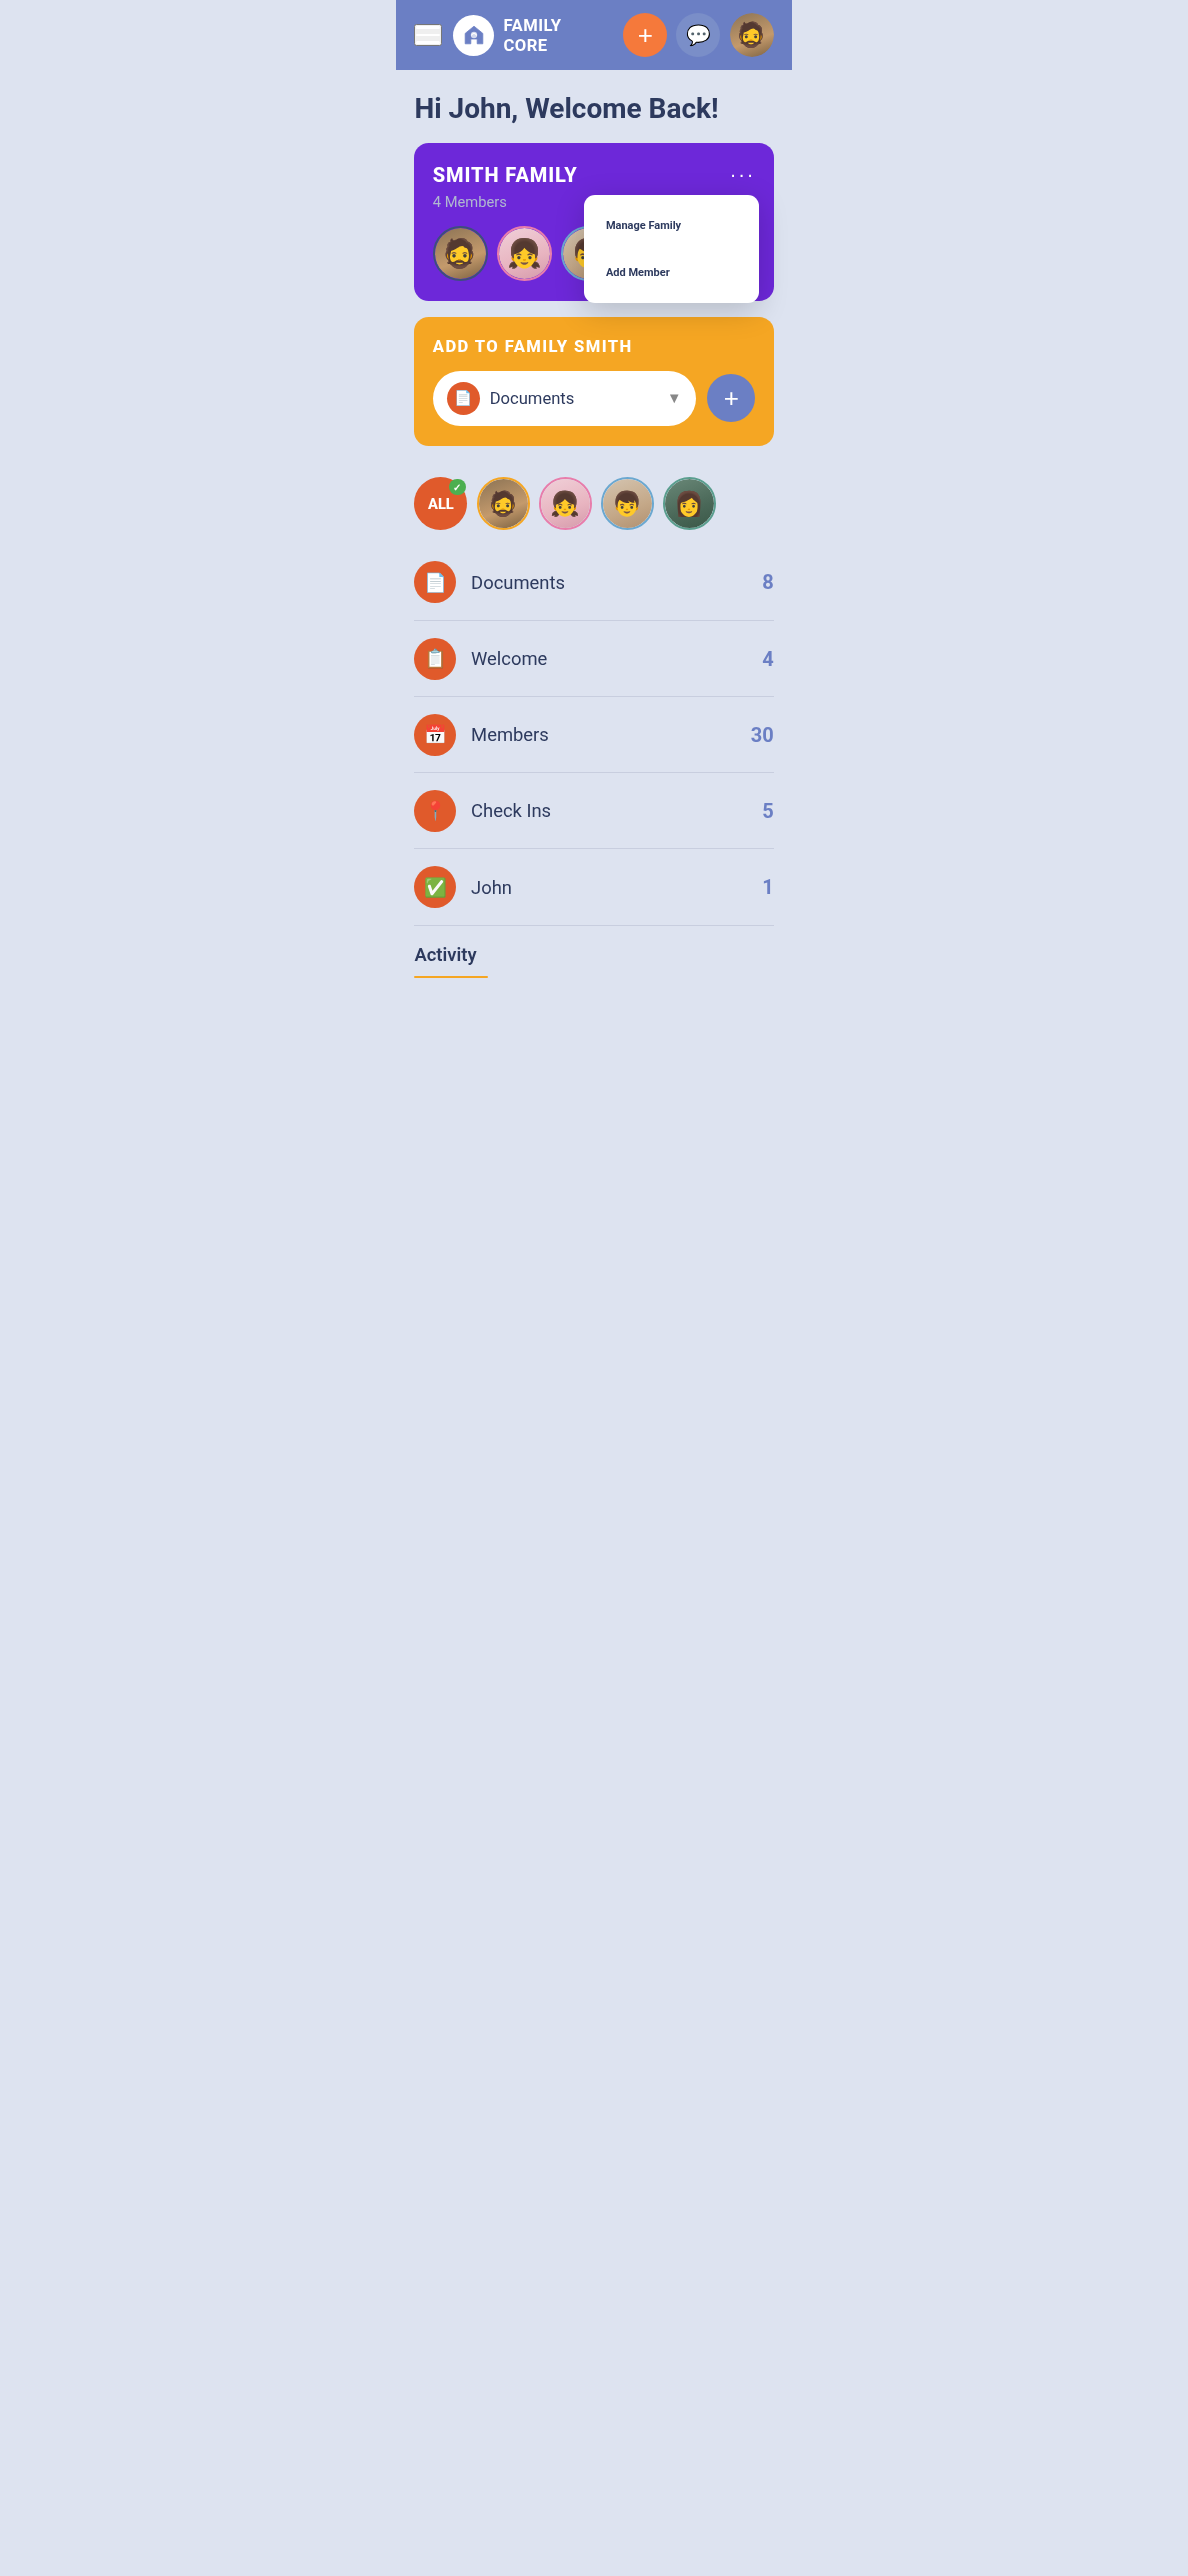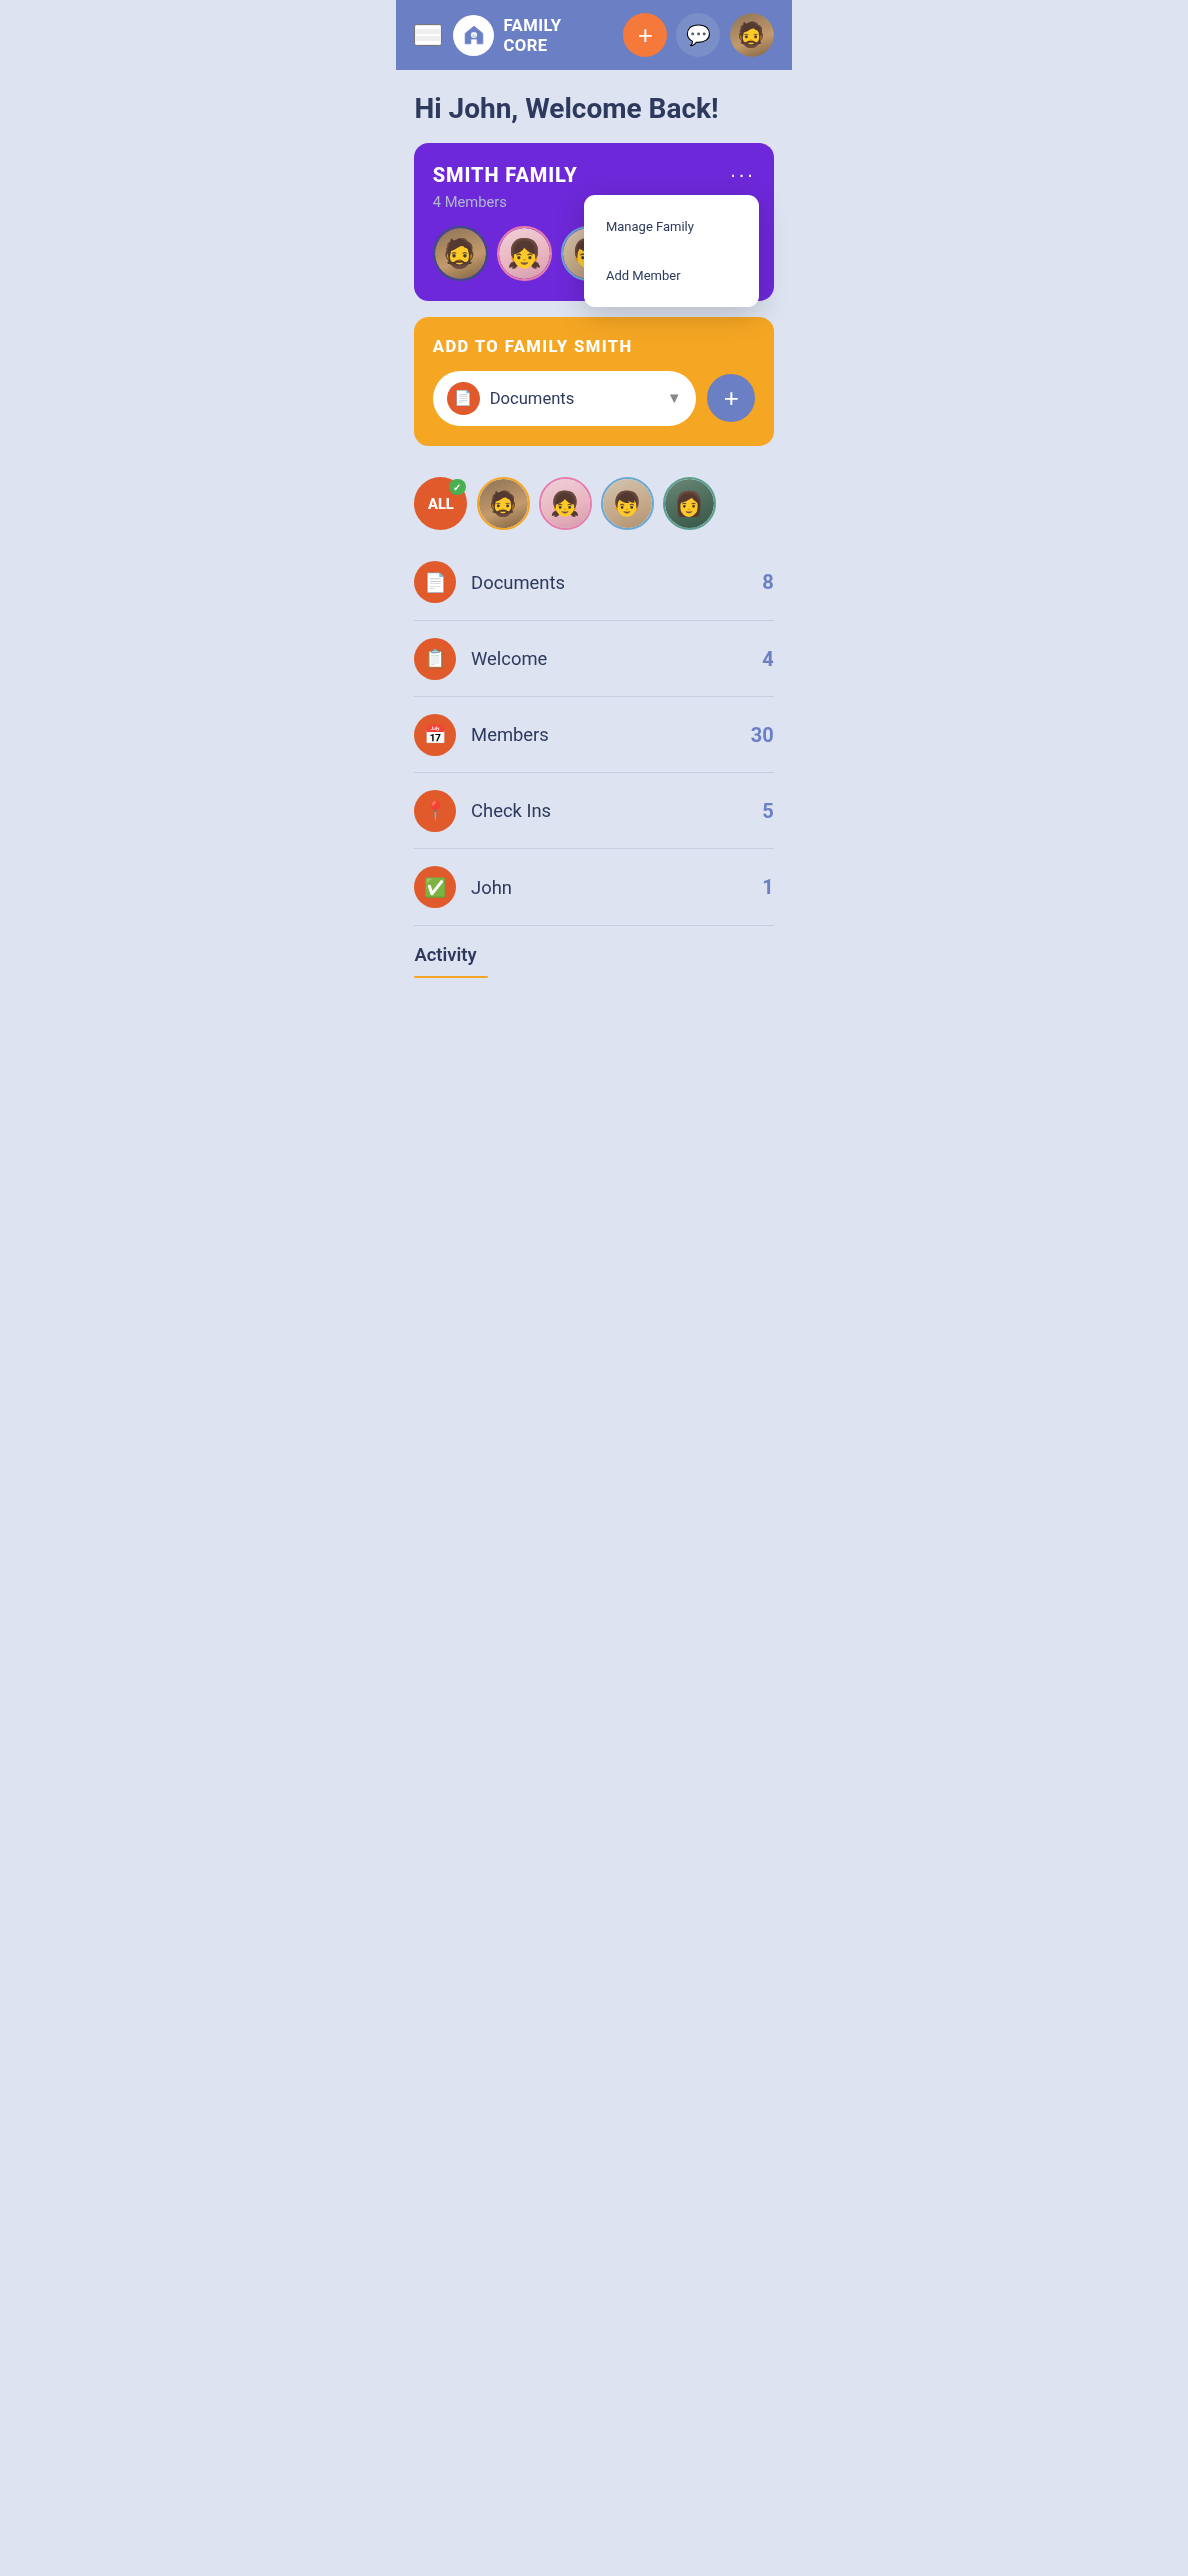--- a/index.html
+++ b/index.html
@@ -191,24 +191,24 @@
       top: 52px;
       background: white;
       border-radius: 11px;
       box-shadow: 0 7.4px 29.5px rgba(0,0,0,0.18);
       padding: 7.4px 0;
       min-width: 175px;
       z-index: 100;
     }
     .dropdown-item {
       padding: 16.6px 22px;
-      font-size: 13px;
+      font-size: 11px;
       color: #2d3a5e;
       cursor: pointer;
-      font-weight: 400;
+      font-weight: 700;
     }
 
     
     .add-family-card {
       background: #f5a623;
       border-radius: 14.7px;
       padding: 20px 18.4px;
       margin-bottom: 22px;
     }
     .add-family-title {

